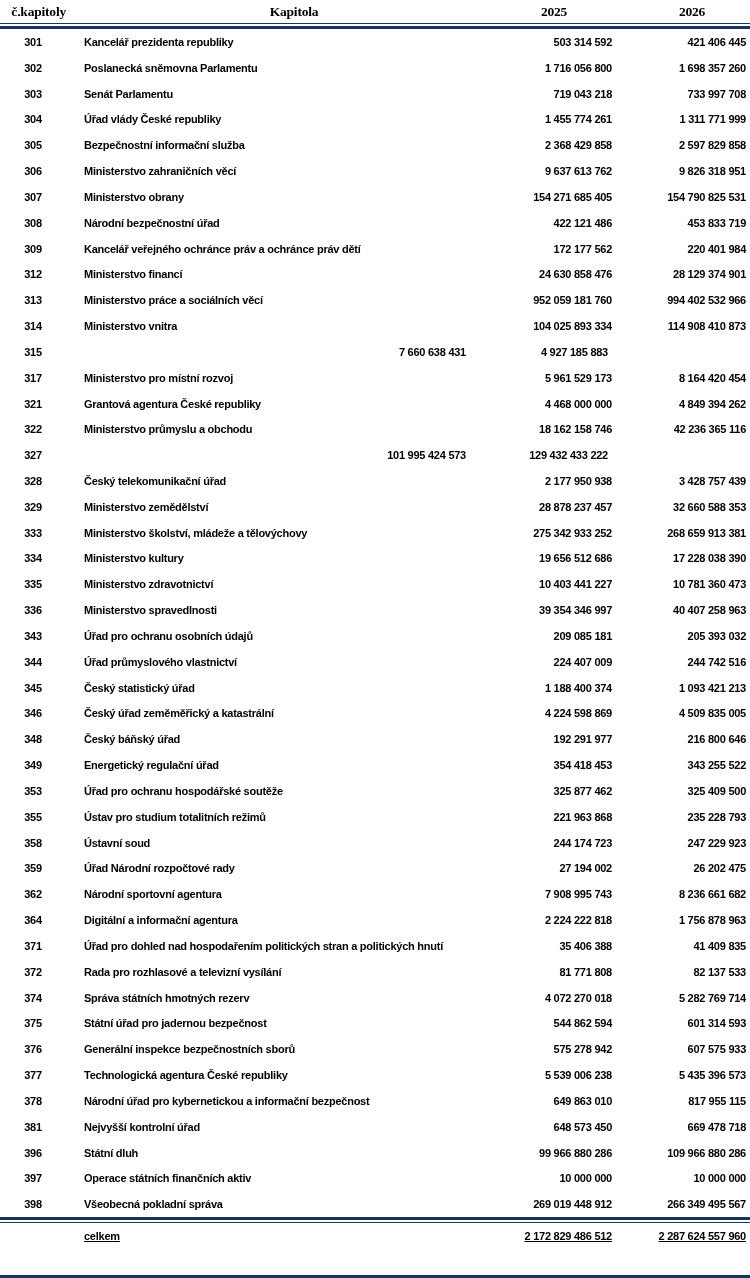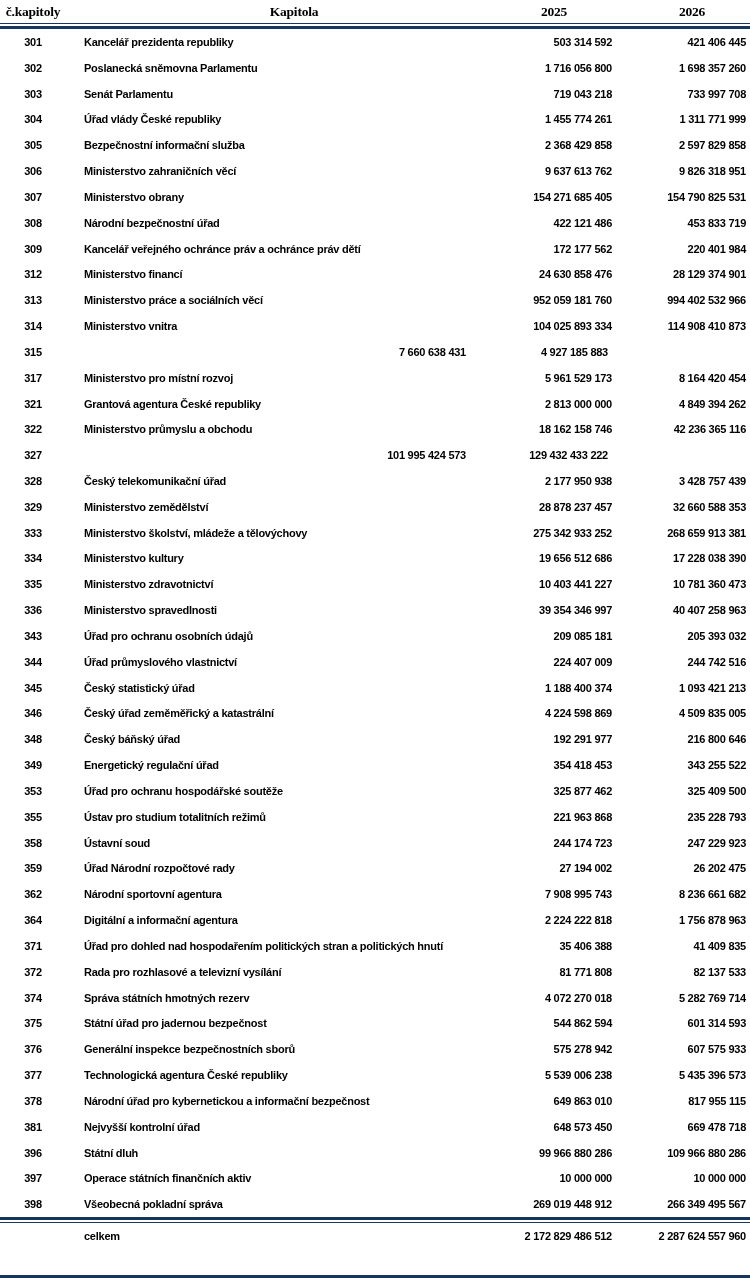--- a/index.html
+++ b/index.html
@@ -21,21 +21,21 @@
   }
   .cell { white-space: nowrap; overflow: visible; }
   
   .thead { height: 23px; }
   .th {
     font-family: "Liberation Serif", serif;
     font-weight: 700;
     font-size: 13.5px;
     letter-spacing: -0.2px;
   }
-  .th.c1 { text-align: center; }
+  .th.c1 { text-align: right; }
   .th.c2 { text-align: center; padding-left: 56px; }
   .th.c3 { text-align: center; padding-left: 30px; }
   .th.c4 { text-align: center; padding-left: 26px; }
   .rule-header {
     height: 6px;
     border-top: 1.5px solid var(--rule, #17365d);
     border-bottom: 3px solid var(--rule, #17365d);
   }
   .rule-total {
     height: 6px;
@@ -46,21 +46,21 @@
   .tbody .row { height: 25.83px; }
   .tbody .cell, .tfoot .cell {
     font-weight: 700;
     font-size: 11px;
     letter-spacing: -0.25px;
   }
   .c1 { text-align: center; }
   .c2 { text-align: left; padding-left: 18px; }
   .c3 { text-align: right; padding-right: 0; }
   .c4 { text-align: right; padding-right: 4px; }
-  .tfoot { height: 26px; }
+  .tfoot { height: 26px; text-decoration: underline; }
 </style>
 </head>
 <body>
 
 <div class="page">
 
   <div class="row thead">
     <div class="cell th c1">č.kapitoly</div>
     <div class="cell th c2">Kapitola</div>
     <div class="cell th c3">2025</div>
@@ -149,21 +149,21 @@
       </div>
       <div class="row">
         <div class="cell c1">317</div>
         <div class="cell c2">Ministerstvo pro místní rozvoj</div>
         <div class="cell c3">5 961 529 173</div>
         <div class="cell c4">8 164 420 454</div>
       </div>
       <div class="row">
         <div class="cell c1">321</div>
         <div class="cell c2">Grantová agentura České republiky</div>
-        <div class="cell c3">2 813 000 000</div>
+        <div class="cell c3">4 468 000 000</div>
         <div class="cell c4">4 849 394 262</div>
       </div>
       <div class="row">
         <div class="cell c1">322</div>
         <div class="cell c2">Ministerstvo průmyslu a obchodu</div>
         <div class="cell c3">18 162 158 746</div>
         <div class="cell c4">42 236 365 116</div>
       </div>
       <div class="row">
         <div class="cell c1">327</div>

